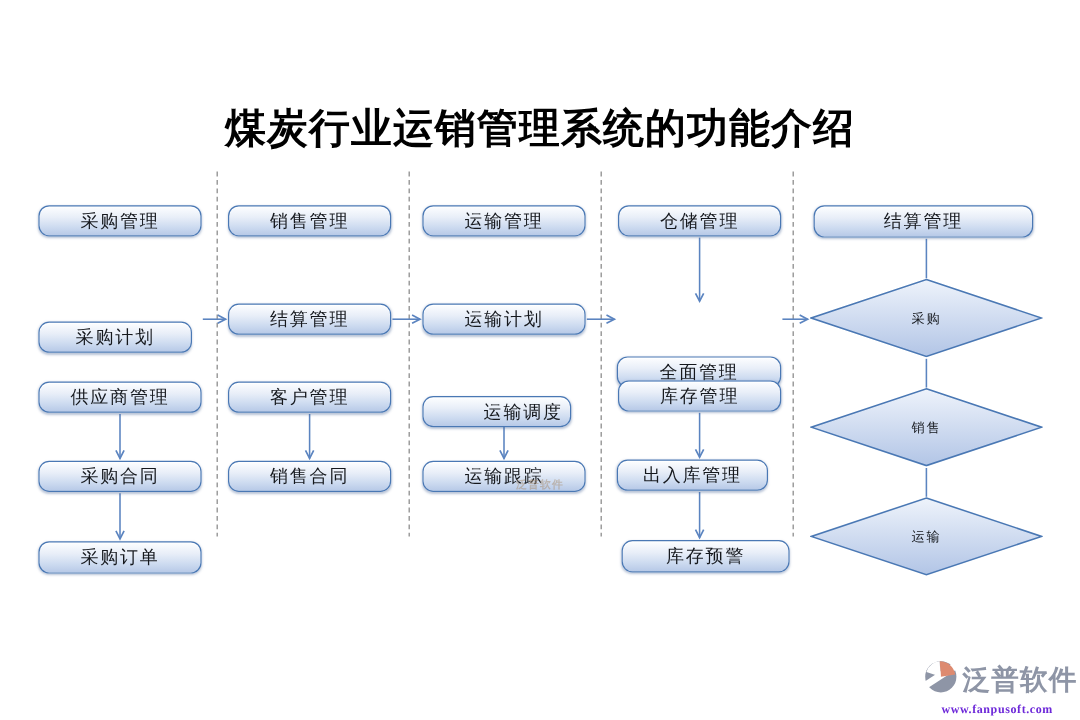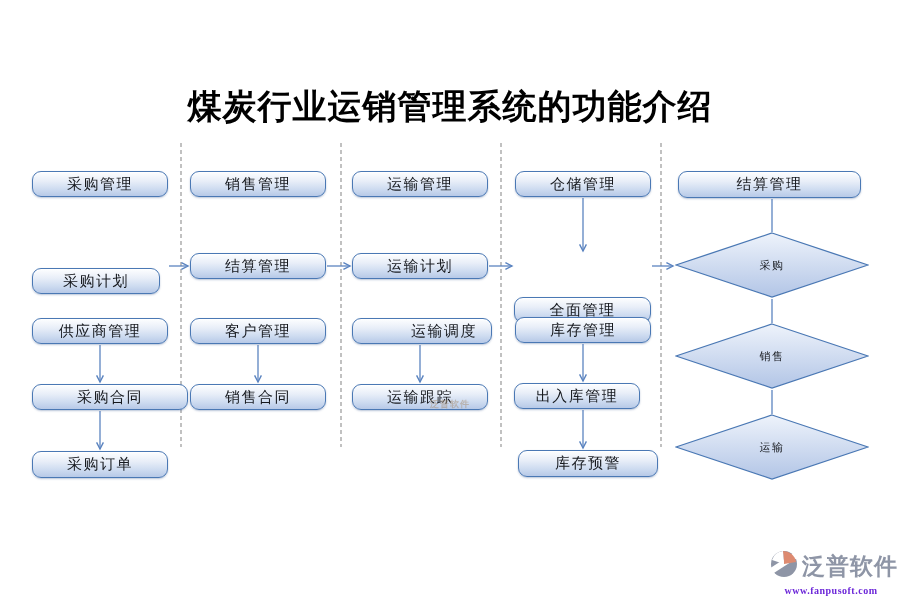--- a/index.html
+++ b/index.html
@@ -78,21 +78,21 @@
   <div id="nodes-layer">
       <div class="node-box" style="left:32px;top:171px;width:136px;height:26px;">
       <span class="node-label">采购管理</span>
       </div>
       <div class="node-box" style="left:32px;top:243px;width:128px;height:26px;margin-top:25px;">
       <span class="node-label">采购计划</span>
       </div>
       <div class="node-box" style="left:32px;top:318px;width:136px;height:26px;">
       <span class="node-label">供应商管理</span>
       </div>
-      <div class="node-box" style="left:32px;top:384px;width:156px;height:26px;">
+      <div class="node-box" style="left:32px;top:384px;width:136px;height:26px;">
       <span class="node-label">采购合同</span>
       </div>
       <div class="node-box" style="left:32px;top:451px;width:136px;height:27px;">
       <span class="node-label">采购订单</span>
       </div>
       <div class="node-box" style="left:190px;top:171px;width:136px;height:26px;">
       <span class="node-label">销售管理</span>
       </div>
       <div class="node-box" style="left:190px;top:253px;width:136px;height:26px;">
       <span class="node-label">结算管理</span>
@@ -102,21 +102,21 @@
       </div>
       <div class="node-box" style="left:190px;top:384px;width:136px;height:26px;">
       <span class="node-label">销售合同</span>
       </div>
       <div class="node-box" style="left:352px;top:171px;width:136px;height:26px;">
       <span class="node-label">运输管理</span>
       </div>
       <div class="node-box" style="left:352px;top:253px;width:136px;height:26px;">
       <span class="node-label">运输计划</span>
       </div>
-      <div class="node-box" style="left:352px;top:318px;width:140px;height:26px;padding-left:44px;">
+      <div class="node-box" style="left:352px;top:330px;width:124px;height:26px;padding-left:44px;">
       <span class="node-label">运输调度</span>
       </div>
       <div class="node-box" style="left:352px;top:384px;width:136px;height:26px;justify-content:center;">
       <span class="node-label">运输跟踪</span>
       </div>
       <div class="node-box" style="left:515px;top:171px;width:136px;height:26px;">
       <span class="node-label">仓储管理</span>
       </div>
       <div class="node-box" style="left:514px;top:253px;width:137px;height:26px;margin-top:44px;">
       <span class="node-label">全面管理</span>

